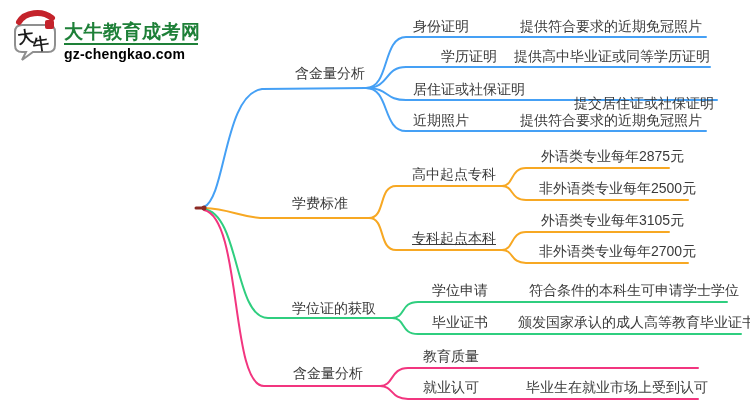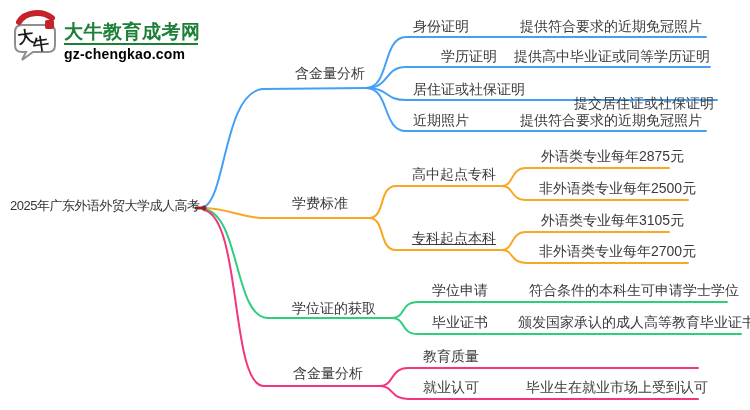--- a/index.html
+++ b/index.html
@@ -107,21 +107,20 @@
       <g font-family="Liberation Sans, DejaVu Sans, sans-serif" font-weight="bold" font-size="16" fill="#1a1a1a" transform="rotate(-8 25 30)">
         <text x="8" y="33">大</text>
         <text x="22" y="42">牛</text>
       </g>
     </svg>
     <div id="logo-title" style="color:#1e8038">大牛教育成考网</div>
     <div id="logo-divider"></div>
     <div id="logo-url" style="color:#000000">gz-chengkao.com</div>
   </div>
 
-  <div class="node root n-root">2025年广东外语外贸大学成人高考</div>
 
   <div class="node n-b1">含金量分析</div>
   <div class="node n-b2">学费标准</div>
   <div class="node n-b3">学位证的获取</div>
   <div class="node n-b4">含金量分析</div>
 
   <div class="node n-b1c1">身份证明</div>
   <div class="node n-b1c2">学历证明</div>
   <div class="node n-b1c3">居住证或社保证明</div>
   <div class="node n-b1c4">近期照片</div>

